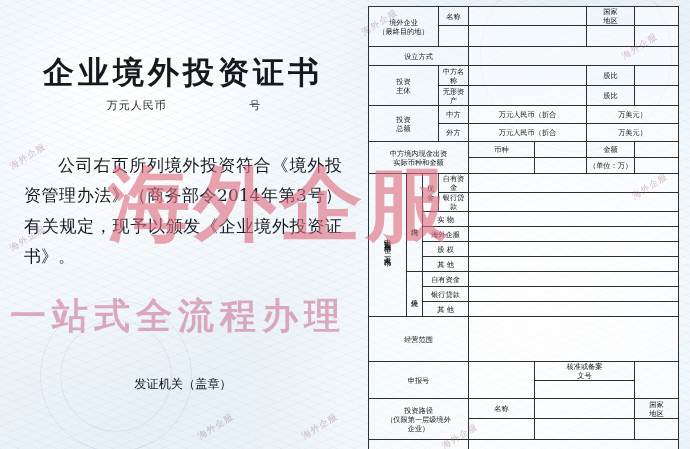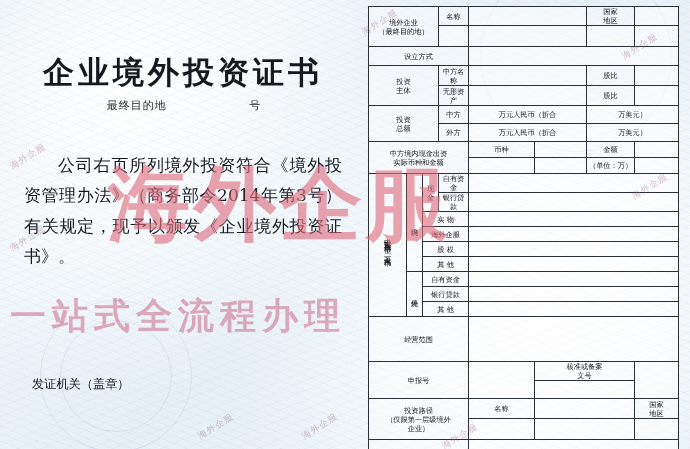--- a/index.html
+++ b/index.html
@@ -88,23 +88,24 @@
     color: #14181d;
     text-align: justify;
   }
   #body-text p {
     margin: 0 0 2px 0;
     text-indent: 2em;
   }
 
   #issuer-block {
     position: absolute;
-    left: 32px;
+    left: 24px;
     top: 372px;
     width: 318px;
+    text-align: center;
     font-size: 12.2px;
     color: #14181d;
     line-height: 2.0;
   }
   #issuer-block .date-line {
     letter-spacing: 10px;
     padding-left: 10px;
   }
 
   
@@ -183,21 +184,21 @@
 
   <div class="guilloche" style="left:40px;top:300px;width:150px;height:150px;"></div>
   <div class="guilloche" style="left:60px;top:320px;width:110px;height:110px;"></div>
   <div class="guilloche" style="left:480px;top:-40px;width:190px;height:190px;"></div>
 
   <div id="left-panel">
 
     <div id="cert-title">企业境外投资证书</div>
 
     <div id="cert-number-line">
-      <span>最终目的地</span>
+      <span>万元人民币</span>
       <span class="no-label">号</span>
     </div>
 
     <div id="body-text">
       <p>公司右页所列境外投资符合《境外投资管理办法》（商务部令2014年第3号）有关规定，现予以颁发《企业境外投资证书》。</p>
     </div>
 
     <div id="issuer-block">
       <div>发证机关（盖章）</div>
     </div>

